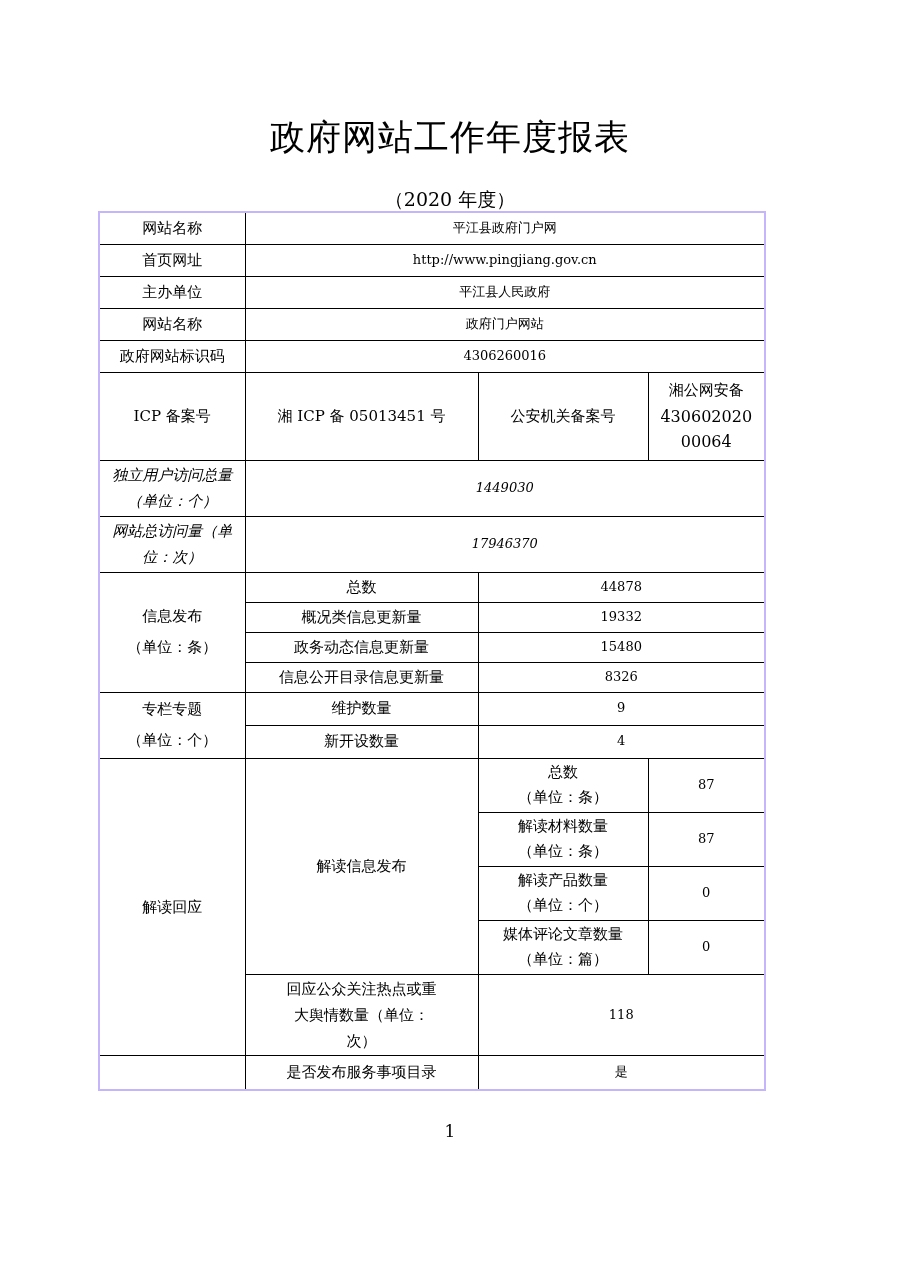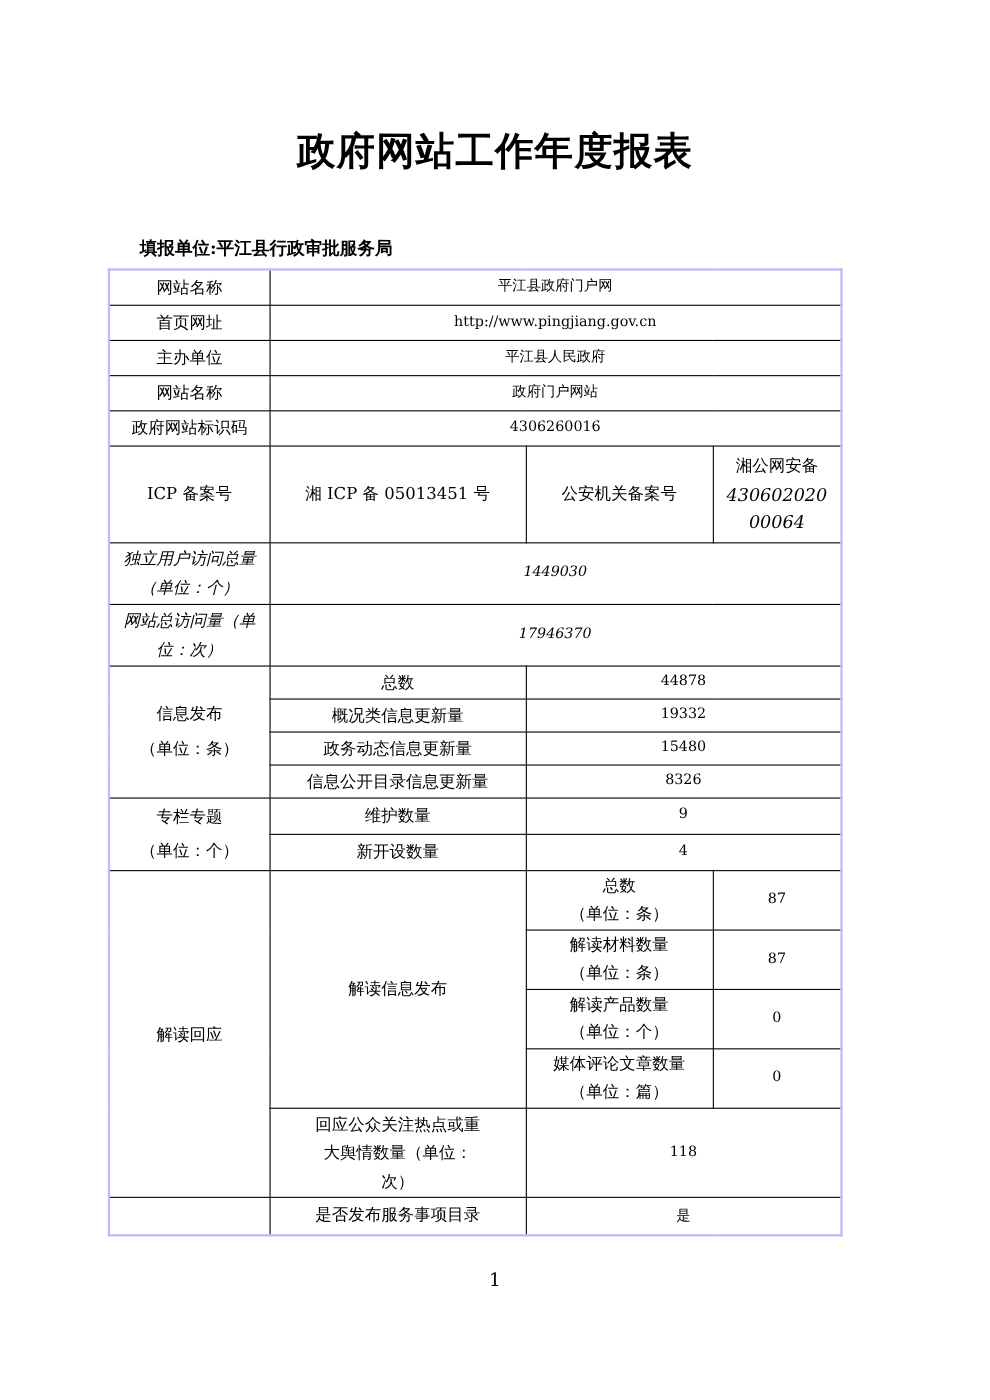--- a/index.html
+++ b/index.html
@@ -7,21 +7,21 @@
   body {
     width: 900px; height: 1273px;
     background: #ffffff; color: #000000;
     font-family: "DejaVu Serif", "Liberation Serif", serif;
   }
   .page { position: relative; width: 900px; height: 1273px; background: #fff; overflow: hidden; }
 
   .title {
     margin: 0; padding-top: 114px;
     text-align: center;
-    font-size: 35px; font-weight: 700; letter-spacing: 1px;
+    font-size: 35px; font-weight: 400; letter-spacing: 1px;
     font-family: "DejaVu Sans", "Liberation Sans", sans-serif;
   }
   .subtitle {
     margin-top: 26px; text-align: center;
     font-size: 19px; line-height: 24px;
   }
   .unit-line {
     margin: 54px 0 7px 127px;
     font-size: 16px; font-weight: 700; line-height: 22px;
   }
@@ -44,36 +44,36 @@
   .r88 { height: 88px; }
   .r56 { height: 56px; font-style: italic; }
   .r30 { height: 30px; }
   .r51 { height: 51px; }
   .r80 { height: 80px; }
   .r38 { height: 34px; font-family: Liberation Serif, serif; }
   .line { display: block; }
   .group-label .line { line-height: 2.1; }
   .sub2 .line { line-height: 1.7; }
   .police-cell { padding: 1px 2px; }
-  .police-number { display: block; max-width: 94px; margin: 0 auto; word-break: break-all; font-size: 16px; line-height: 1.6; font-style: italic; }
+  .police-number { display: block; max-width: 94px; margin: 0 auto; word-break: break-all; font-size: 16px; line-height: 1.6; }
   .wrap-narrow { display: block; max-width: 158px; margin: 0 auto; line-height: 1.75; }
   .page-number {
     margin-top: 30px; text-align: center;
     font-size: 17px;
   }
 </style>
 </head>
 <body>
 
 <div class="page">
 
   <h1 class="title">政府网站工作年度报表</h1>
 
-
-  <div class="unit-line">填报单位:平江县行政审批服务局</div>
+  <div class="subtitle">（2020 年度）</div>
+
 
   <table class="report">
     <colgroup>
       <col style="width:146px">
         <col style="width:233px">
         <col style="width:170px">
         <col style="width:117px">
     </colgroup>
 
     <tbody>

